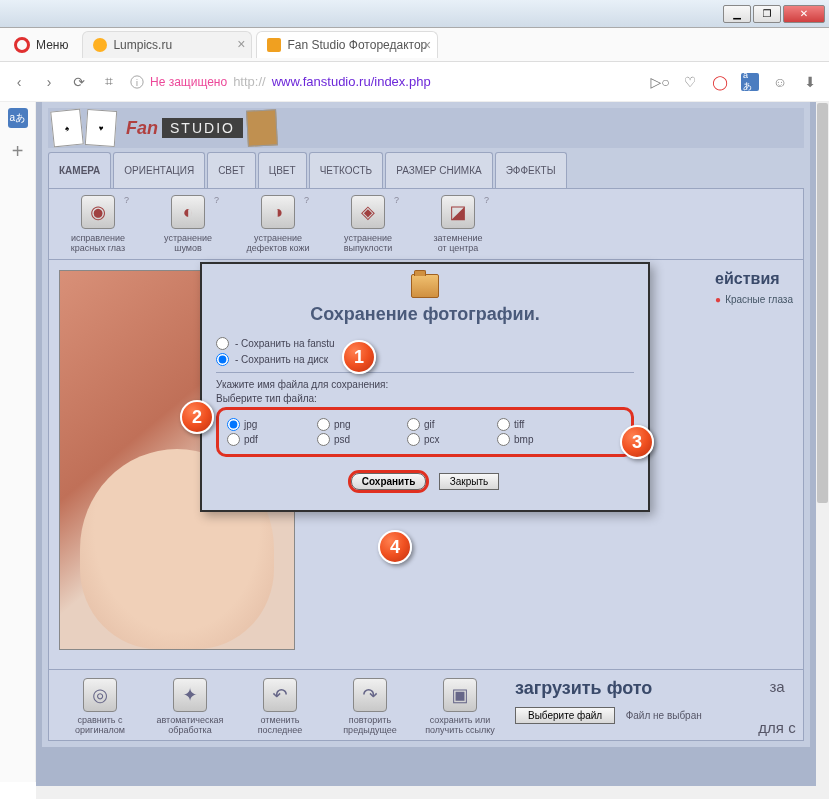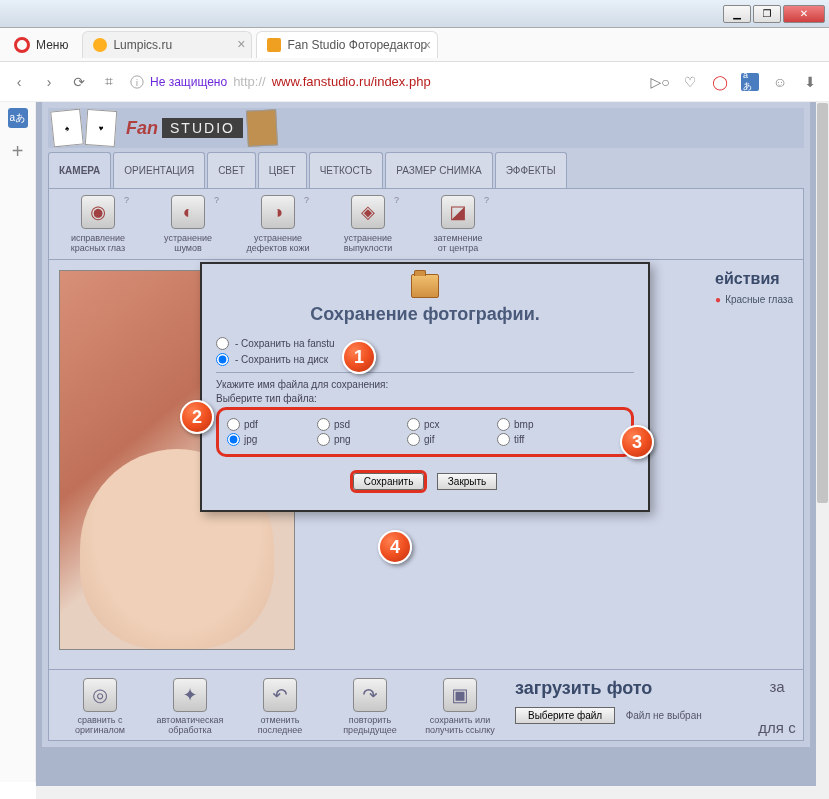--- a/index.html
+++ b/index.html
@@ -19,21 +19,21 @@
 .opera-circle { width: 16px; height: 16px; border: 3px solid #e03030; border-radius: 50%; margin-right: 6px; }
 .tab { display: flex; align-items: center; padding: 6px 10px; border: 1px solid #ddd; border-bottom: none; border-radius: 6px 6px 0 0; font-size: 12px; color: #555; margin-left: 4px; background: #fff; min-width: 170px; position: relative; }
 .tab.inactive { background: #f2f2f2; align-items: flex-end; }
 .tab .favicon { width: 14px; height: 14px; margin-right: 6px; background: #f0a020; border-radius: 2px; }
 .tab .favicon.lump { background: #ffb020; border-radius: 50%; }
 .tab .close { position: absolute; right: 6px; color: #999; font-size: 14px; }
 
 .addrbar { height: 40px; display: flex; align-items: center; padding: 0 10px; border-bottom: 1px solid #eee; gap: 12px; color: #888; font-size: 14px; }
 .addrbar .iconbtn { width: 18px; height: 18px; display: flex; align-items: center; justify-content: center; cursor: pointer; color: #777; }
 .addrbar .url { flex: 1; display: flex; align-items: center; gap: 6px; }
-.url-pre { color: #6d28d9; font-size: 12px; }
+.url-pre { color: #ec4899; font-size: 12px; }
 .url-svg { width: 14px; height: 14px; }
 
 .sidebar { position: absolute; left: 0; top: 102px; width: 36px; height: 680px; background: #fafafa; border-right: 1px solid #eee; display: flex; flex-direction: column; align-items: center; padding-top: 6px; gap: 12px; }
 .side-icon { width: 20px; height: 20px; background: #4a7cc0; border-radius: 3px; font-size: 10px; color: #fff; display: flex; align-items: center; justify-content: center; }
 .side-plus { font-size: 20px; color: #888; }
 
 
 .content { position: absolute; left: 36px; top: 102px; right: 13px; bottom: 13px; overflow: hidden; background: #aab5cc; }
 
 .fs-frame { margin: 0 6px; background: #c4cde0; padding: 6px; }
@@ -69,21 +69,21 @@
 .field-label { font-size: 10px; color: #445; margin: 3px 0; }
 .text-input { width: 110px; font-size: 10px; padding: 1px 3px; border: 1px solid #888; background: #fff; }
 
 .hi-red-round { border: 3px solid #e03020; border-radius: 14px; padding: 1px 4px; display: inline-block; }
 .filetype-box { border: 3px solid #e03020; border-radius: 10px; padding: 6px 8px; margin-top: 2px; }
 .ft-row { display: flex; gap: 50px; font-size: 10px; color: #445; margin: 2px 0; }
 .ft-row label { display: flex; align-items: center; gap: 4px; min-width: 40px; }
 
 .dlg-buttons { text-align: center; margin-top: 14px; }
 .dlg-btn { font-size: 10px; padding: 2px 10px; border: 1px solid #666; background: linear-gradient(#f8f8f8,#d8d8d8); cursor: pointer; margin: 0 4px; }
-.dlg-btn.hi { outline: 3px solid #e03020; border-radius: 3px; }
+.dlg-btn.hi { outline: 3px solid #e03020; border-radius: 8px; font-weight: bold; }
 
 
 .balloon { position: absolute; width: 34px; height: 34px; background: radial-gradient(circle at 35% 30%, #ff8050 0%, #f05020 50%, #c03010 100%); border: 2px solid #fff; border-radius: 50%; color: #fff; font-size: 18px; font-weight: bold; display: flex; align-items: center; justify-content: center; box-shadow: 2px 2px 4px rgba(0,0,0,0.4); z-index: 50; }
 
 
 .fs-bottom { background: #cfd6e8; border: 1px solid #9aa5c0; border-top: none; padding: 8px 6px 4px; display: flex; align-items: flex-start; }
 .btool { width: 90px; text-align: center; font-size: 9px; color: #556; }
 .btool-icon { width: 34px; height: 34px; margin: 0 auto 3px; background: linear-gradient(#f0f0f0,#c8c8c8); border: 1px solid #888; border-radius: 4px; display: flex; align-items: center; justify-content: center; font-size: 18px; color: #668; }
 .upload-sec { flex: 1; padding-left: 10px; }
 .upload-title { font-size: 18px; color: #3a4a6a; font-weight: bold; margin-bottom: 6px; }
@@ -127,21 +127,21 @@
       <span class="iconbtn">›</span>
       <span class="iconbtn">⟳</span>
       <span class="iconbtn">⌗</span>
       <div class="url">
         <svg class="url-svg" viewBox="0 0 16 16">
             <circle cx="8" cy="8" r="7" fill="none" stroke="#999"></circle>
             <text x="8" y="12" text-anchor="middle" font-size="10" fill="#999">i</text>
           </svg>
         <span class="url-pre">Не защищено</span>
         <span style="color:#bbb;font-size:13px">http://</span>
-        <span style="color:#b91c1c;font-size:13px">www.fanstudio.ru/index.php</span>
+        <span style="color:#6d28d9;font-size:13px">www.fanstudio.ru/index.php</span>
       </div>
       <span class="iconbtn">▷○</span>
       <span class="iconbtn">♡</span>
       <span class="iconbtn" style="color:#e03030">◯</span>
       <span class="iconbtn" style="background:#4a7cc0;color:#fff;border-radius:2px;font-size:9px;padding:2px">aあ</span>
       <span class="iconbtn">☺</span>
       <span class="iconbtn">⬇</span>
     </div>
   </div>
 
@@ -264,52 +264,52 @@
       <input type="radio" name="dest" checked="" style="">
       <span>- Сохранить на диск</span>
     </label>
     <hr class="hr">
     <div class="field-label">Укажите имя файла для сохранения:</div>
     <div class="field-label">Выберите тип файла:</div>
 
     <div class="filetype-box">
       <div class="ft-row">
         <label>
-            <input type="radio" name="ft" style="">
-            <span>pdf</span>
-          </label>
-        <label>
-            <input type="radio" name="ft" style="">
-            <span>psd</span>
-          </label>
-        <label>
-            <input type="radio" name="ft" style="">
-            <span>pcx</span>
-          </label>
-        <label>
-            <input type="radio" name="ft" style="">
-            <span>bmp</span>
-          </label>
-      </div>
-      <div class="ft-row">
-        <label>
             <input type="radio" name="ft" checked="" style="">
             <span>jpg</span>
           </label>
         <label>
             <input type="radio" name="ft" style="">
             <span>png</span>
           </label>
         <label>
             <input type="radio" name="ft" style="">
             <span>gif</span>
           </label>
         <label>
             <input type="radio" name="ft" style="">
             <span>tiff</span>
+          </label>
+      </div>
+      <div class="ft-row">
+        <label>
+            <input type="radio" name="ft" style="">
+            <span>pdf</span>
+          </label>
+        <label>
+            <input type="radio" name="ft" style="">
+            <span>psd</span>
+          </label>
+        <label>
+            <input type="radio" name="ft" style="">
+            <span>pcx</span>
+          </label>
+        <label>
+            <input type="radio" name="ft" style="">
+            <span>bmp</span>
           </label>
       </div>
     </div>
 
     <div class="dlg-buttons">
       <button class="dlg-btn hi">Сохранить</button>
       <button class="dlg-btn">Закрыть</button>
     </div>
   </div>
 

